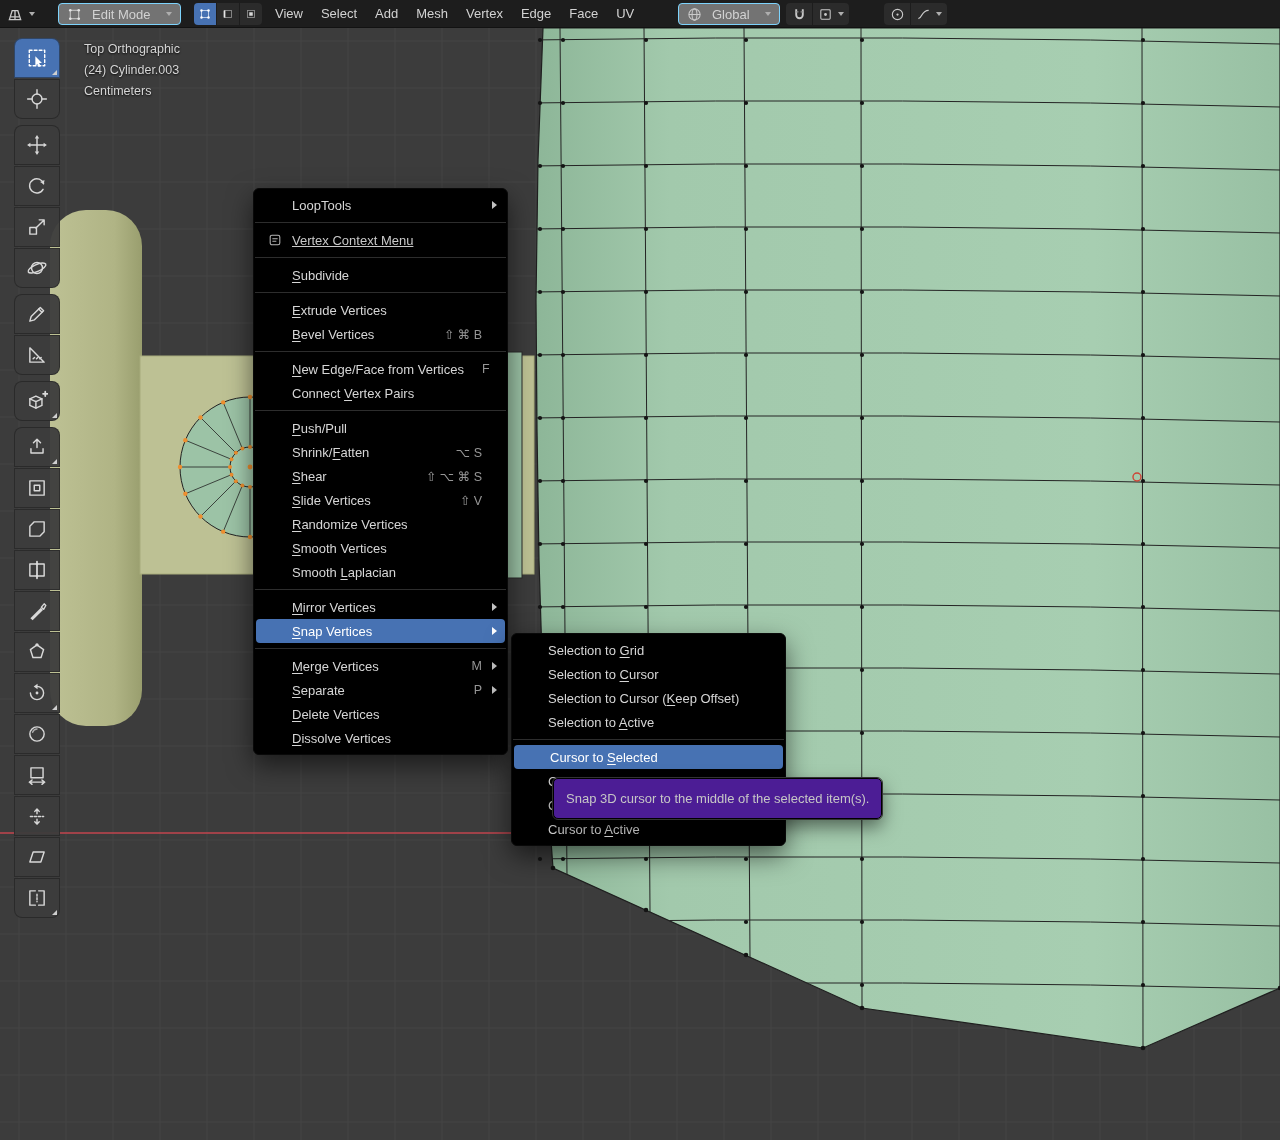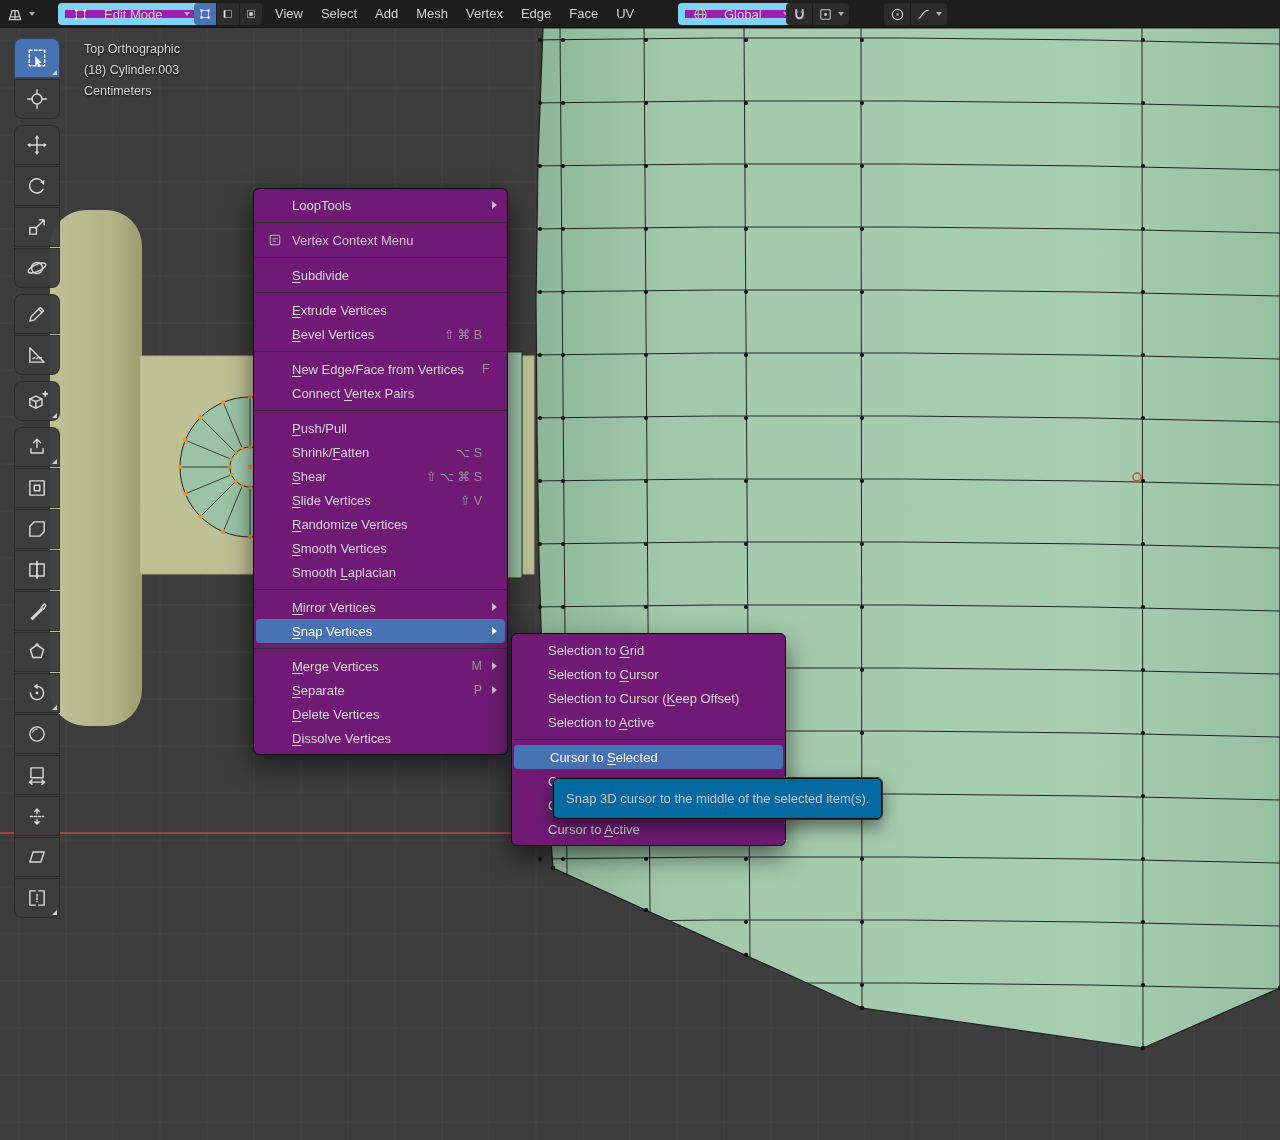--- a/index.html
+++ b/index.html
@@ -7,21 +7,21 @@
     font-family:"Liberation Sans","DejaVu Sans",sans-serif; }
   #stage { position:relative; width:1280px; height:1140px; }
 
   
   #scene { position:absolute; left:0; top:0; z-index:1; }
 
   
   #topbar { position:absolute; left:0; top:0; width:1280px; height:28px; background:#1d1d1d;
     border-bottom:1px solid #121212; z-index:40; }
   .tb-item { position:absolute; top:3px; height:22px; display:flex; align-items:center; color:#d2d2d2; font-size:13px; }
-  .pill { background:#a21caf; border:7px solid #7dd3fc; border-radius:4px; padding:0 8px; gap:16px; }
+  .pill { background:#737373; border:1px solid #7dd3fc; border-radius:4px; padding:0 8px; gap:10px; }
   .chev { width:0; height:0; border-left:3.5px solid transparent; border-right:3.5px solid transparent;
     border-top:4px solid #aeaeae; display:inline-block; margin-left:5px; flex:0 0 auto; }
   .toggle-group { gap:1px; }
   .toggle { width:22px; height:22px; background:#2b2b2b; display:flex; align-items:center; justify-content:center; }
   .toggle:first-child { border-radius:4px 0 0 4px; } .toggle:last-child { border-radius:0 4px 4px 0; }
   .toggle.active { background:#4772b3; }
   .menubar { gap:0; }
   .mb { padding:0 9px; height:22px; line-height:22px; border-radius:4px; color:#d2d2d2; white-space:nowrap; }
   .btn-group { gap:1px; }
   .sq { height:22px; min-width:26px; background:#2b2b2b; display:flex; align-items:center; justify-content:center; padding:0 5px; }
@@ -38,39 +38,39 @@
   .tool-btn.active { background:#4772b3; color:#ffffff; }
   .tool-icon { display:flex; }
   .subtool-tri { position:absolute; right:2px; bottom:2px; width:0; height:0;
     border-left:5px solid transparent; border-bottom:5px solid #cfcfcf; }
 
   
   #viewport-info { position:absolute; left:84px; top:39px; z-index:5; color:#d6d6d6; font-size:12.5px;
     line-height:21px; text-shadow:0 1px 2px rgba(0,0,0,.85); }
 
   
-  .menu { position:absolute; background:#701a75; border:1px solid #090909; border-radius:6px; padding:4px 0;
+  .menu { position:absolute; background:#000000; border:1px solid #090909; border-radius:6px; padding:4px 0;
     box-shadow:0 10px 26px rgba(0,0,0,.55); z-index:20; font-size:13px; }
   .menu-item { height:24px; display:flex; align-items:center; padding:0 8px 0 14px; color:#d6d6d6; white-space:nowrap; }
   .submenu .menu-item { padding-left:12px; }
   .mi-icon { width:24px; flex:0 0 24px; display:flex; align-items:center; }
   .label { white-space:nowrap; }
   .shortcut { margin-left:auto; padding-left:18px; color:#969696; font-size:12.5px; }
   .subarrow { width:0; height:0; border-top:4px solid transparent; border-bottom:4px solid transparent;
     border-left:5px solid #c2c2c2; margin-left:10px; margin-right:2px; flex:0 0 auto; }
   .subarrow.hiddenv { visibility:hidden; }
   .menu-item.highlight { background:#4772b3; border-radius:4px; margin:0 2px; padding:0 6px 0 12px; color:#ffffff; }
   .menu-item.highlight .shortcut { color:#e8eef7; }
   .menu-item.highlight .subarrow { border-left-color:#ffffff; }
-  .title-row { color:#c9c9c9; }
+  .title-row { color:#c9c9c9;text-decoration:underline; }
   .menu-sep { height:1px; margin:5px 1px; background:#2d2d2d; }
   .accel { text-decoration:underline; text-underline-offset:2px; text-decoration-thickness:1px; }
 
   
-  #tooltip { position:absolute; left:553px; top:778px; height:41px; background:#0369a1; border:1px solid #000;
+  #tooltip { position:absolute; left:553px; top:778px; height:41px; background:#4c1d95; border:1px solid #000;
     outline:1px solid #333; border-radius:5px; display:flex; align-items:center; padding:0 12px;
     color:#c6c6c6; font-size:13px; z-index:30; box-shadow:0 8px 18px rgba(0,0,0,.5); white-space:nowrap; }
 </style>
 </head>
 <body>
 
 <div id="stage">
 
   <svg id="scene" width="1280" height="1140" viewBox="0 0 1280 1140">
     <defs>
@@ -606,21 +606,21 @@
               <path d="M10 6.5v7" stroke-dasharray="1.8 1.5"></path>
             </svg>
           </span>
           <span class="subtool-tri"></span>
         </div>
       </div>
     </aside>
 
   <div id="viewport-info">
     <div>Top Orthographic</div>
-    <div>(18) Cylinder.003</div>
+    <div>(24) Cylinder.003</div>
     <div>Centimeters</div>
   </div>
 
   <div class="menu" id="context-menu" style="left:253px; top:188px; width:255px;">
   <div class="menu-item">
     <span class="mi-icon"></span>
     <span class="label">LoopTools</span>
     <span class="shortcut"></span>
     <span class="subarrow"></span>
   </div>

